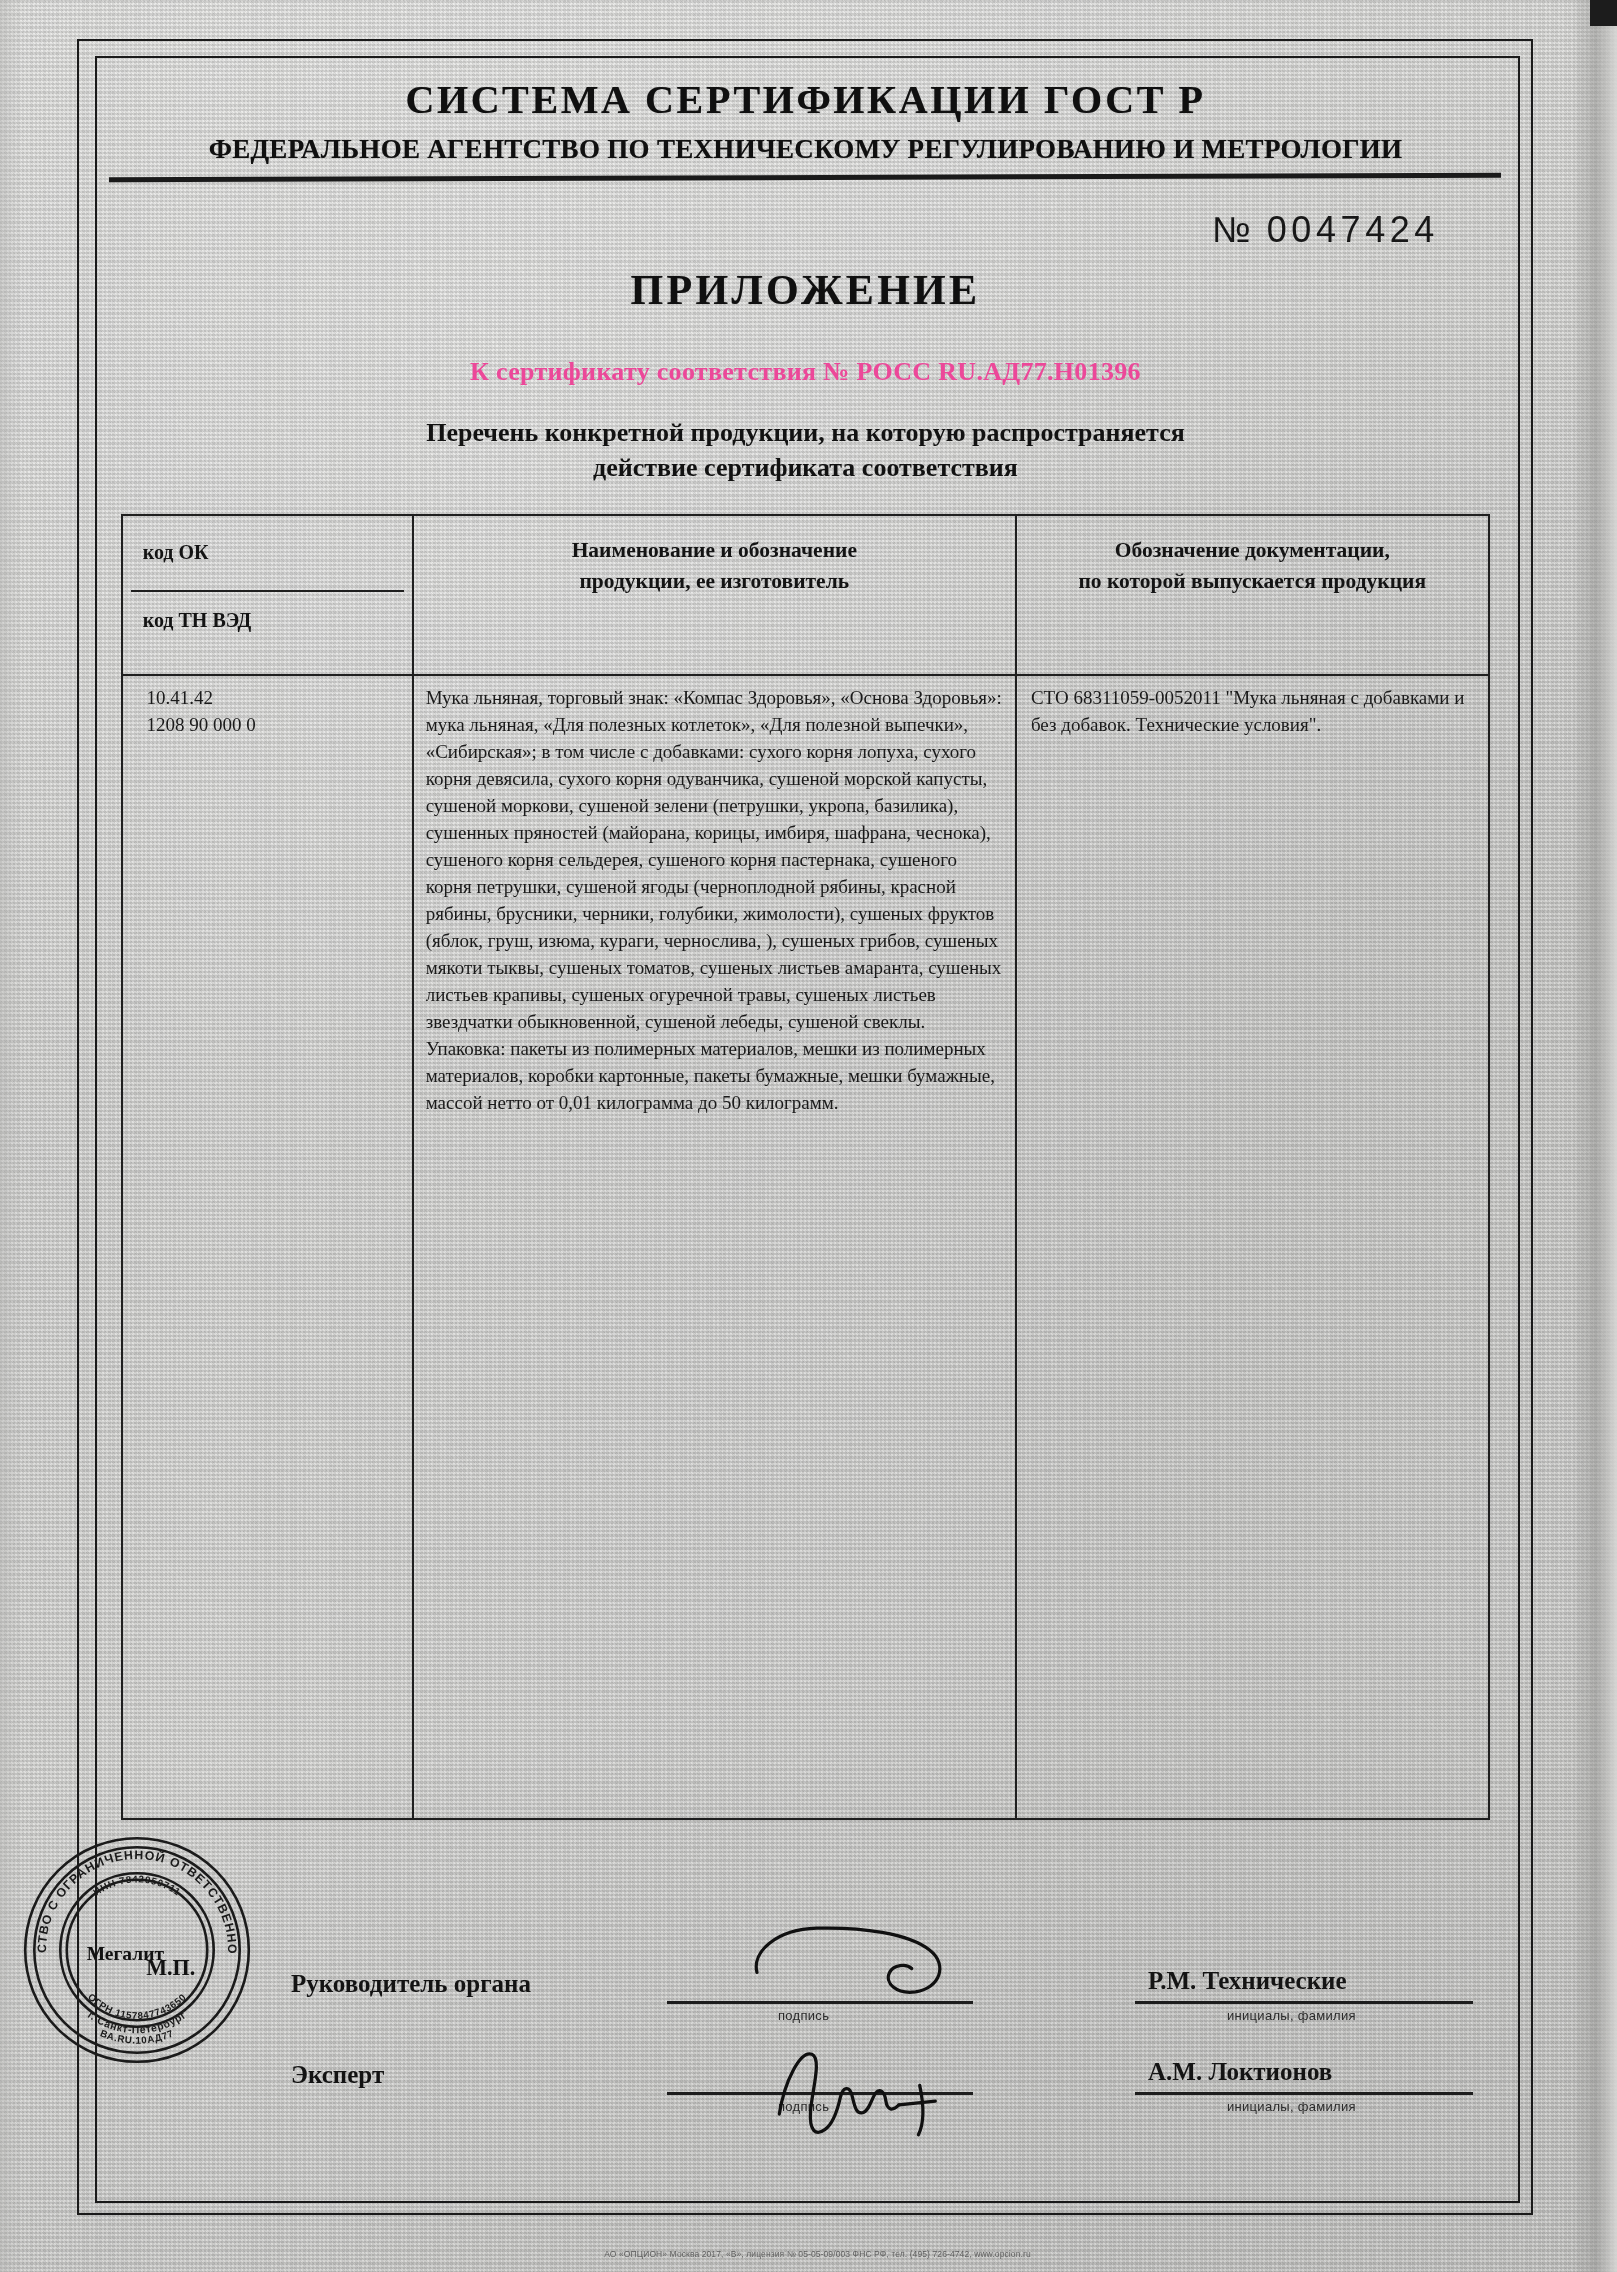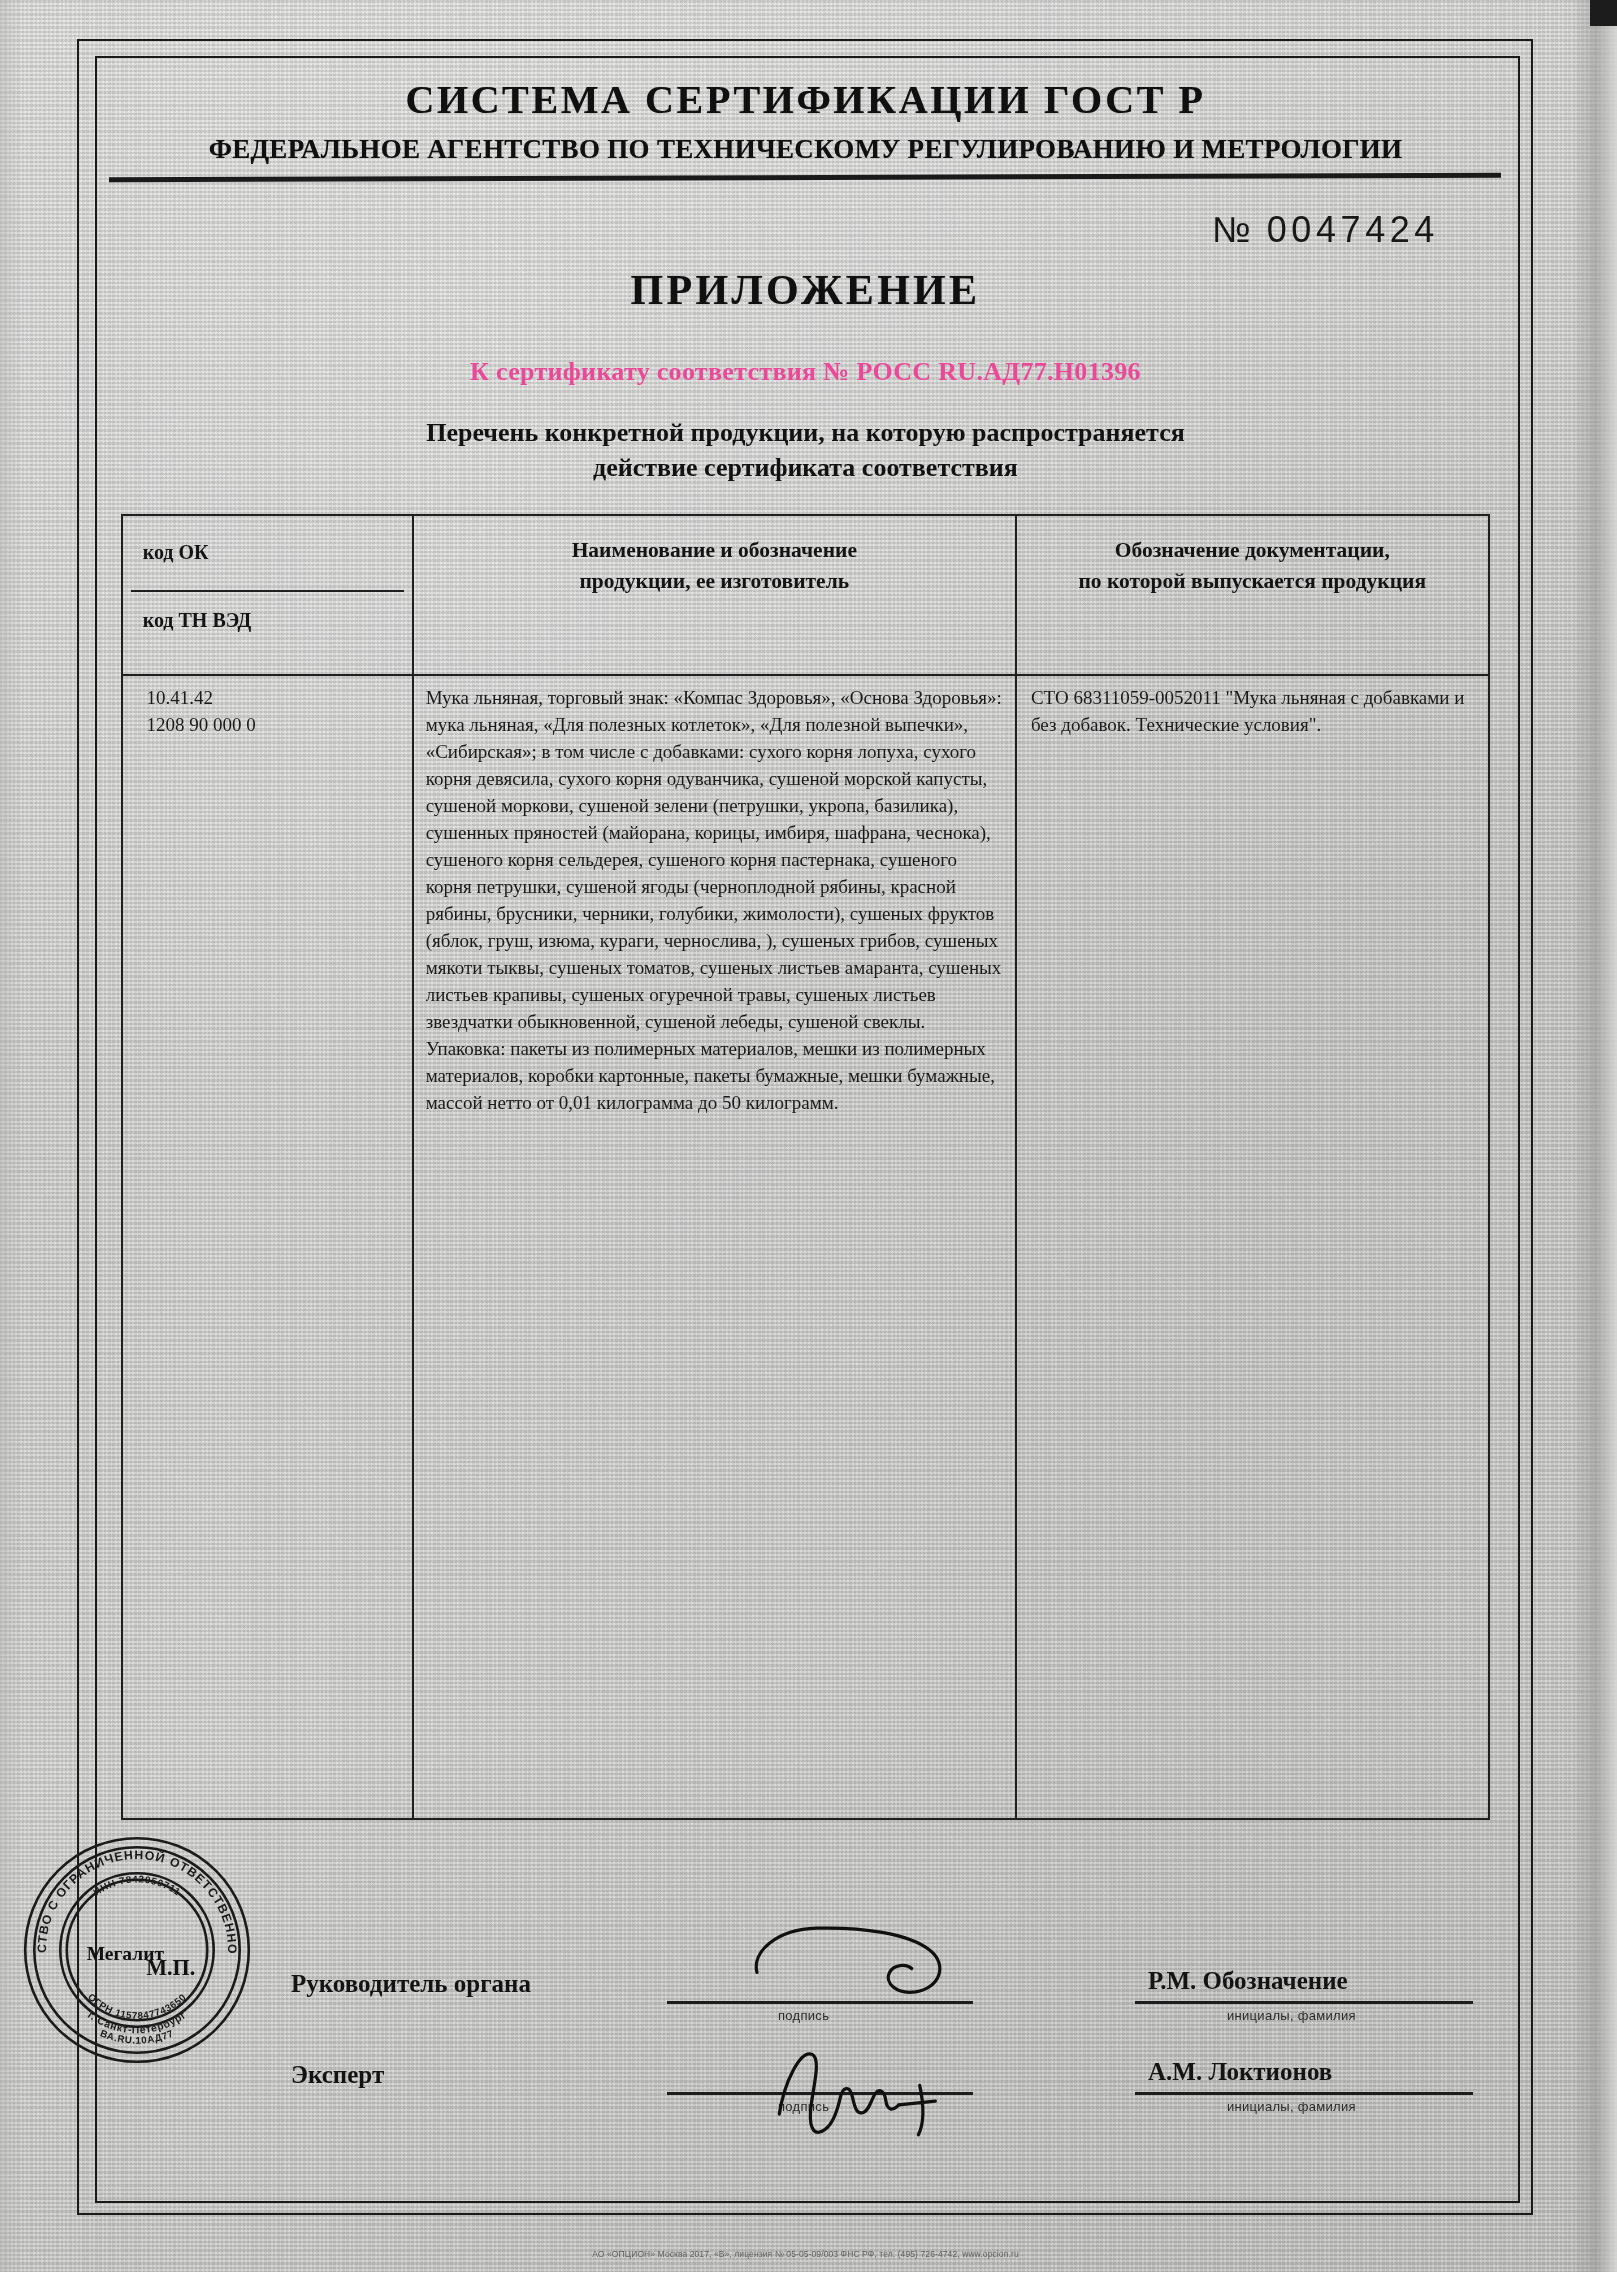--- a/index.html
+++ b/index.html
@@ -279,21 +279,21 @@
     left: 19.5px;
     top: 1833px;
     width: 234px;
     height: 234px;
     z-index: 7;
   }
 
   
   .footer-micro {
     position: absolute;
-    left: 0;
+    left: 12px;
     bottom: -60px;
     width: 1421px;
     text-align: center;
     font-family: "Liberation Sans", "DejaVu Sans", sans-serif;
     font-size: 8.5px;
     letter-spacing: 0.1px;
     color: #3a3a3a;
     opacity: .72;
   }
 </style>
@@ -351,21 +351,21 @@
   </tbody>
     </table>
 
   <div class="sig-area">
 
     <div class="sig-row r1">
       <div class="sig-role">Руководитель органа</div>
       <div class="sig-line mid"></div>
       <div class="sig-cap mid">подпись</div>
       <div class="sig-line right"></div>
-      <div class="sig-name">Р.М. Обозначение</div>
+      <div class="sig-name">Р.М. Технические</div>
       <div class="sig-cap right">инициалы, фамилия</div>
       <svg class="scribble1" viewBox="0 0 330 120">
         <path d="M18,76 C10,44 48,10 110,8 C178,6 252,16 284,42 C312,64 300,100 262,106 C232,110 214,92 222,76 C228,64 248,62 256,70" fill="none" stroke="#101010" stroke-width="5" stroke-linecap="round"></path>
       </svg>
     </div>
 
     <div class="sig-row r2">
       <div class="sig-role">Эксперт</div>
       <div class="sig-line mid"></div>
       <div class="sig-cap mid">подпись</div>

